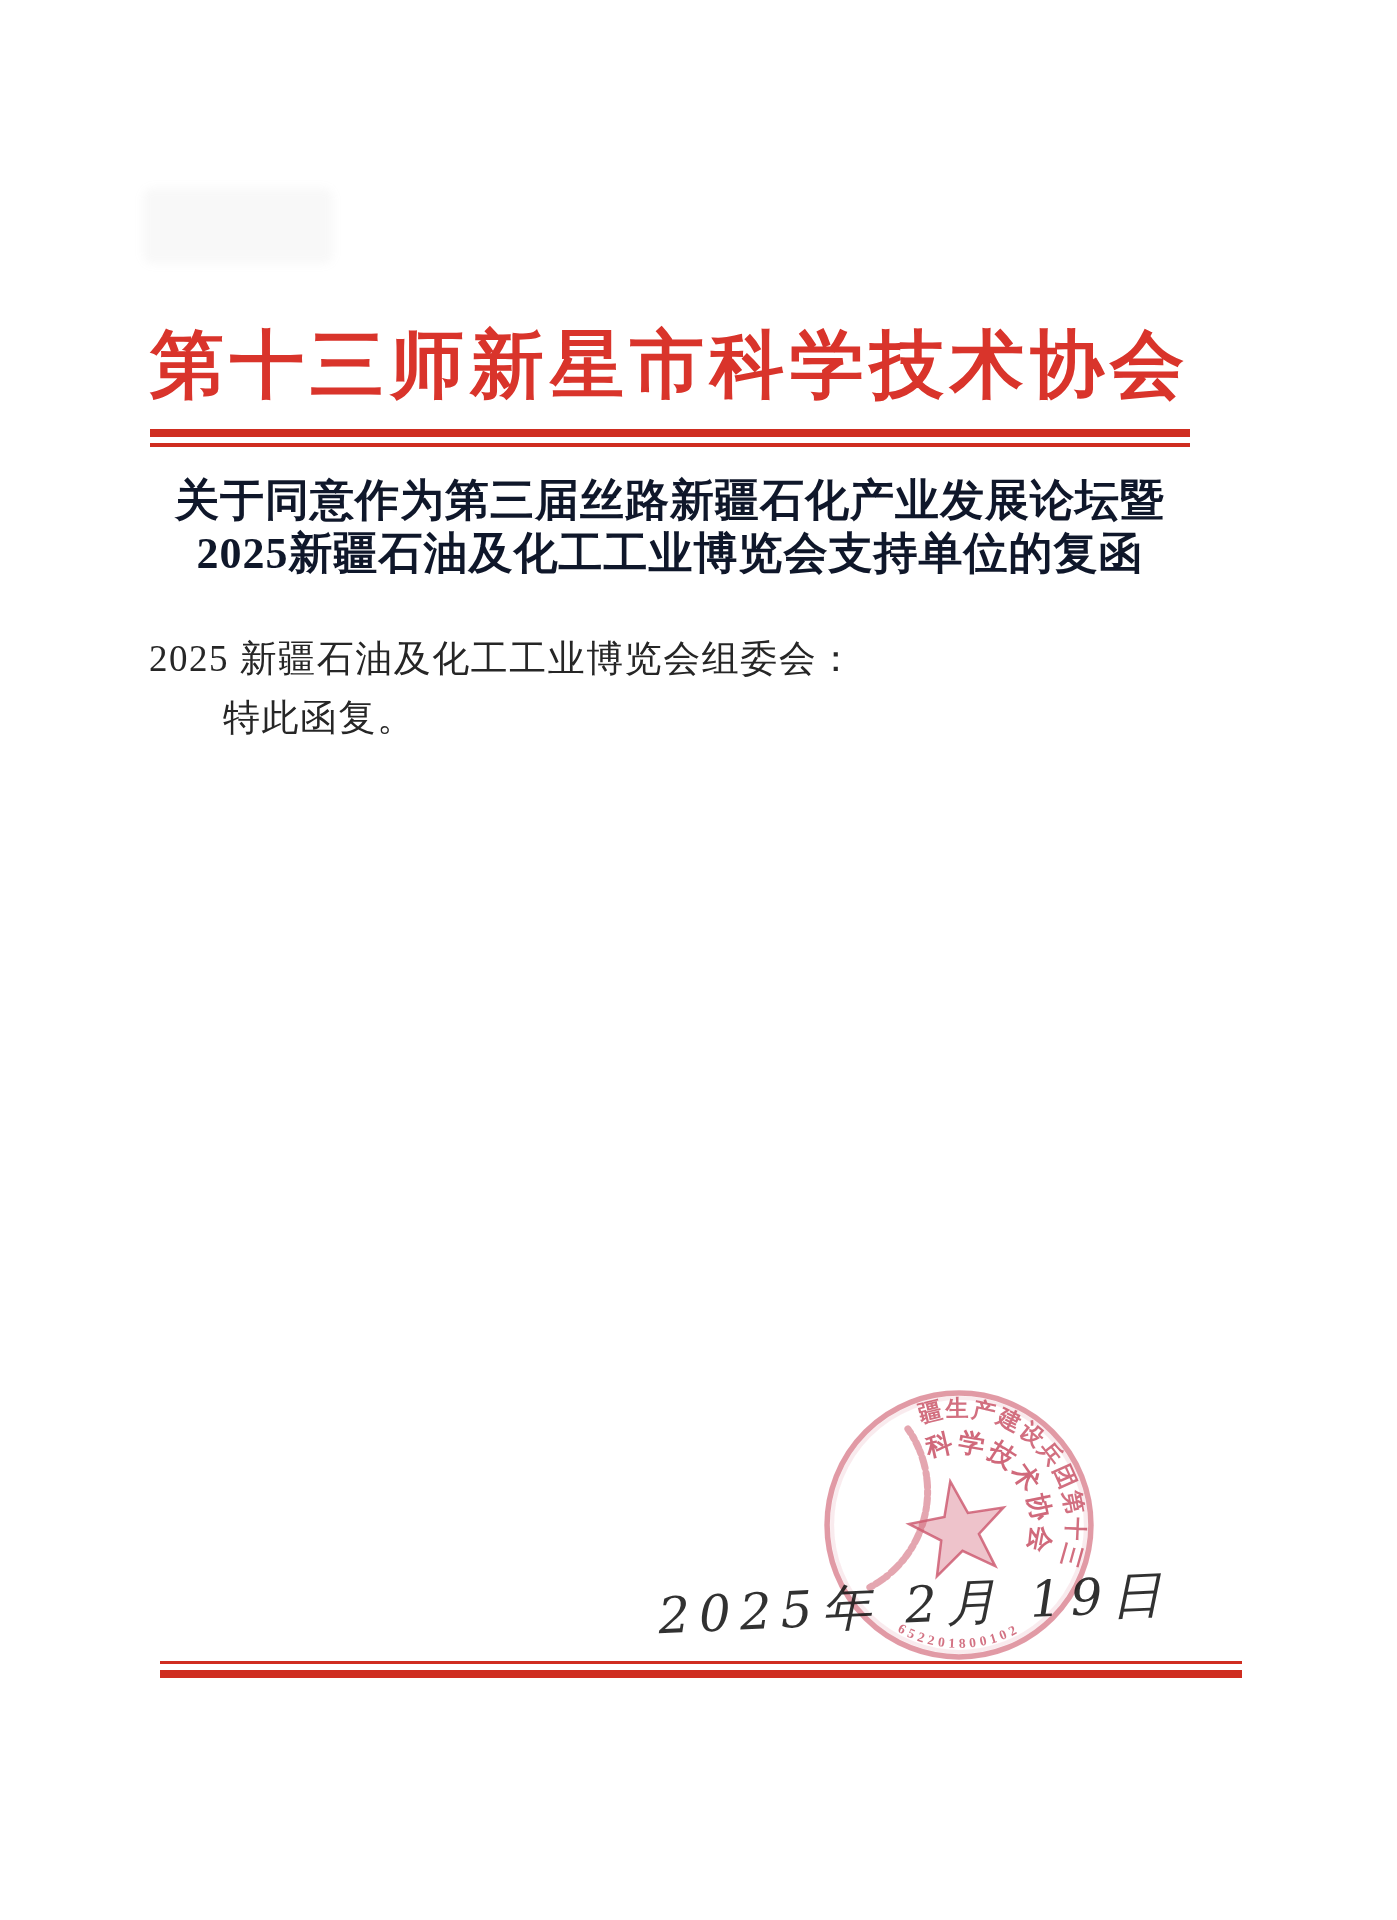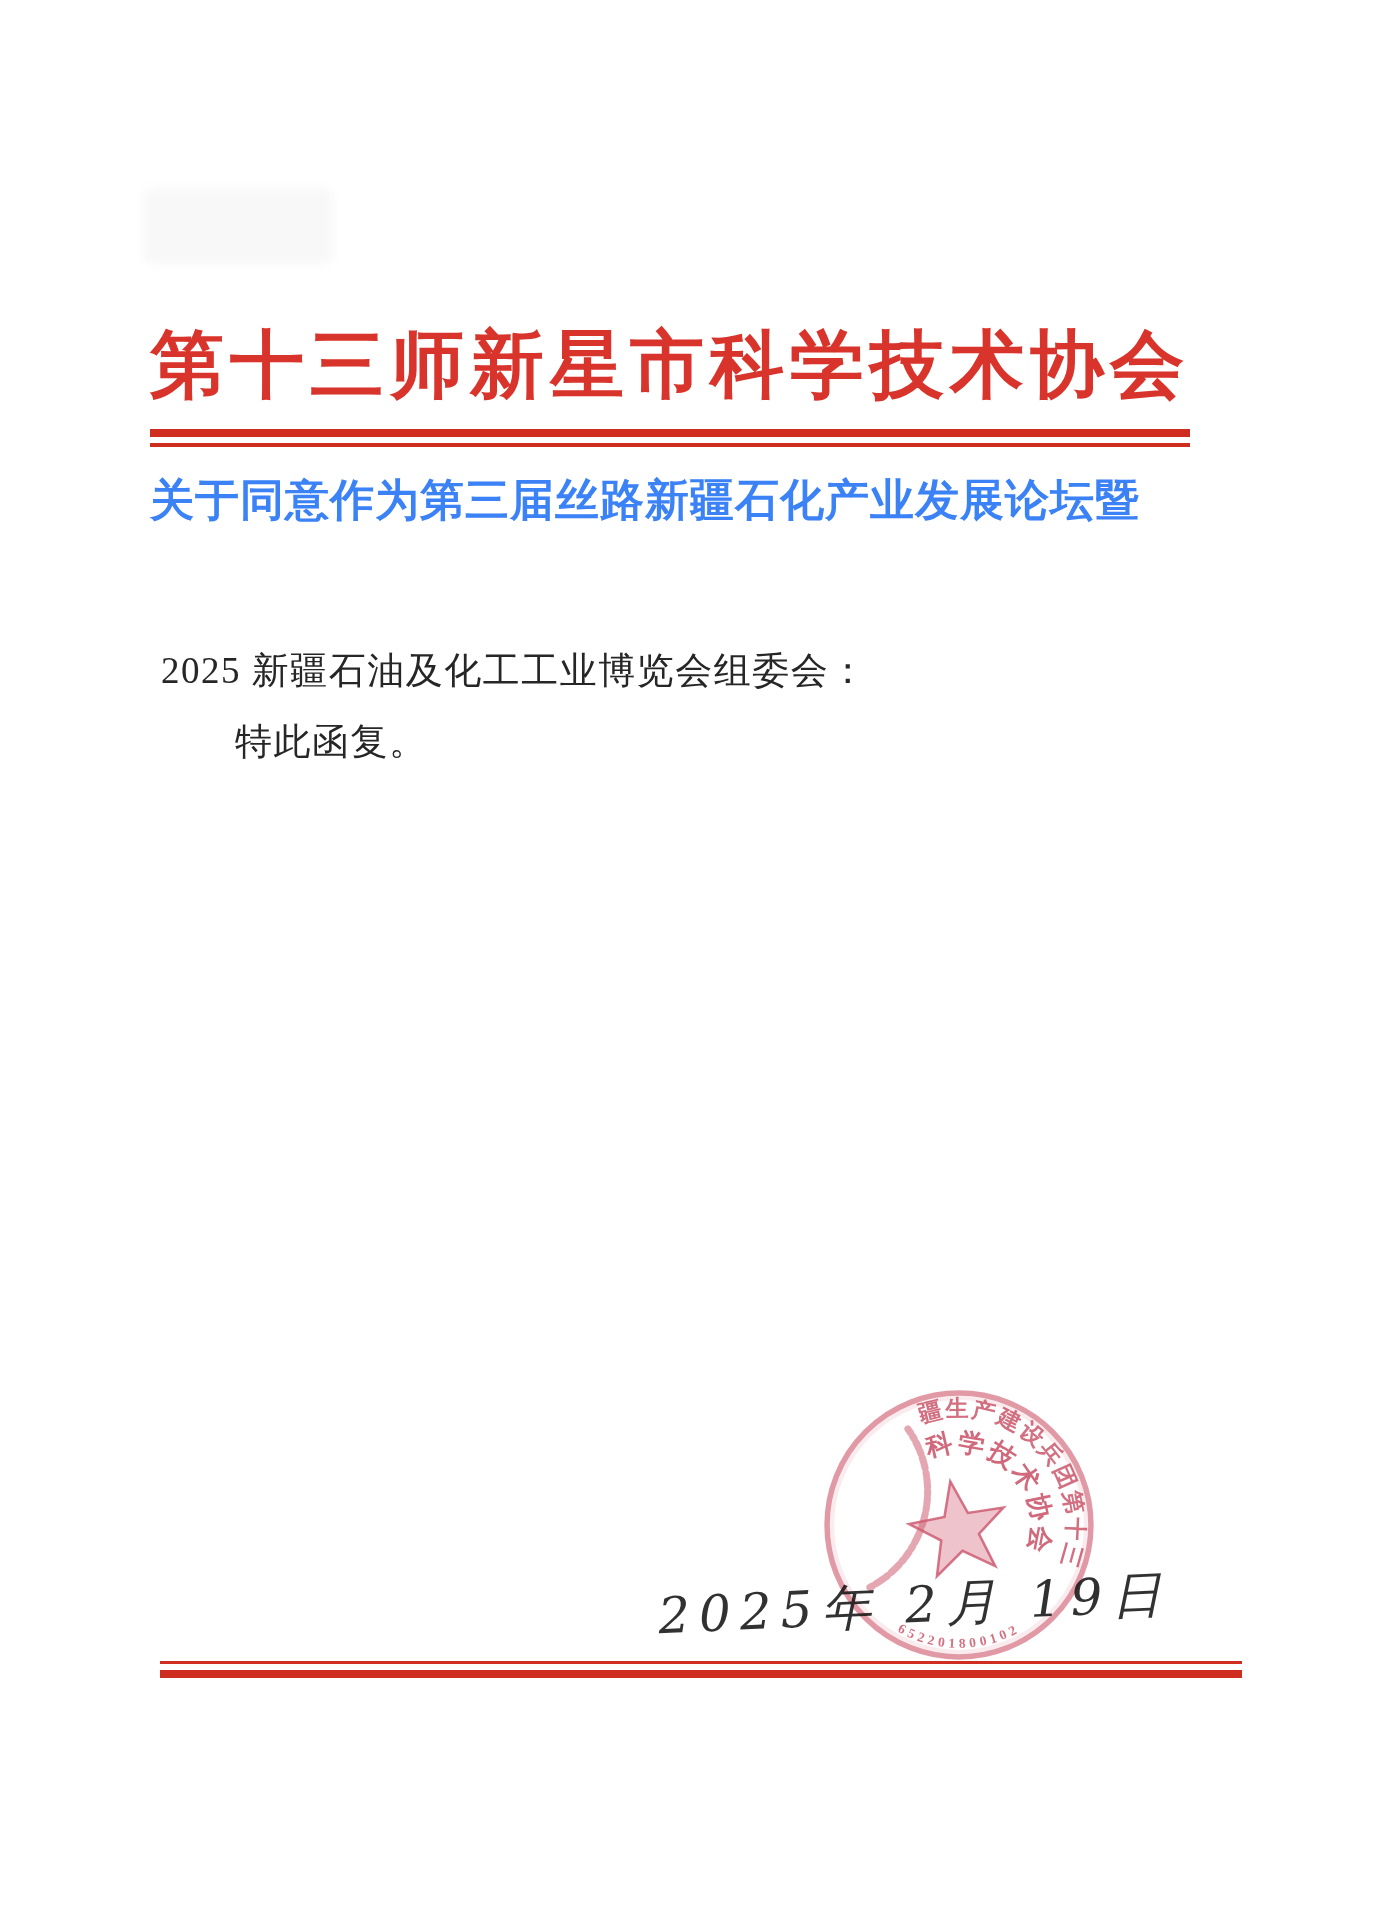--- a/index.html
+++ b/index.html
@@ -23,29 +23,29 @@
     text-align:center;letter-spacing:6px;
     white-space:nowrap;
   }
   .rule{position:absolute;background:#cf2d20;}
   .rule-top-thick{left:150px;top:429px;width:1040px;height:8px;}
   .rule-top-thin{left:150px;top:443px;width:1040px;height:4px;}
   .rule-bottom-thin{left:160px;top:1661px;width:1082px;height:3px;}
   .rule-bottom-thick{left:160px;top:1670px;width:1082px;height:8px;}
   .doc-title{
     position:absolute;left:150px;top:474px;width:1040px;
-    text-align:left;font-weight:bold;color:#3b82f6;
+    text-align:center;font-weight:bold;color:#0f172a;
     font-size:44px;line-height:53px;letter-spacing:1px;
   }
   .body-block{
     position:absolute;left:145px;top:627px;width:988px;
     color:#262626;font-size:37px;line-height:55px;
     letter-spacing:1.5px;text-align:justify;
   }
-  .body-block p{margin:16px;}
+  .body-block p{margin:4px;}
   .body-block p.indent{text-indent:2em;}
   .closing{margin-top:55px;}
   .seal{
     position:absolute;left:818px;top:1384px;width:282px;height:282px;
     opacity:0.92;mix-blend-mode:multiply;
   }
   .seal text{font-family:"Liberation Serif","DejaVu Serif",serif;font-weight:bold;}
   .date{
     position:absolute;left:658px;top:1572px;
     font-size:50px;color:rgba(20,20,20,0.88);
@@ -61,20 +61,21 @@
 
   <div class="smudge"></div>
 
   <div class="letterhead">第十三师新星市科学技术协会</div>
 
   <div class="rule rule-top-thick"></div>
   <div class="rule rule-top-thin"></div>
 
   <div class="doc-title">
     <div>关于同意作为第三届丝路新疆石化产业发展论坛暨</div>
+    <div>2025新疆石油及化工工业博览会支持单位的复函</div>
   </div>
 
   <div class="body-block">
     <p>2025 新疆石油及化工工业博览会组委会：</p>
     <p class="indent closing">特此函复。</p>
   </div>
 
   <svg class="seal" viewBox="0 0 280 280">
     <defs>
       <path id="sealOuterArc" d="M 99.5,39.9 A 108,108 0 0 1 238.7,183.9" fill="none"></path>

